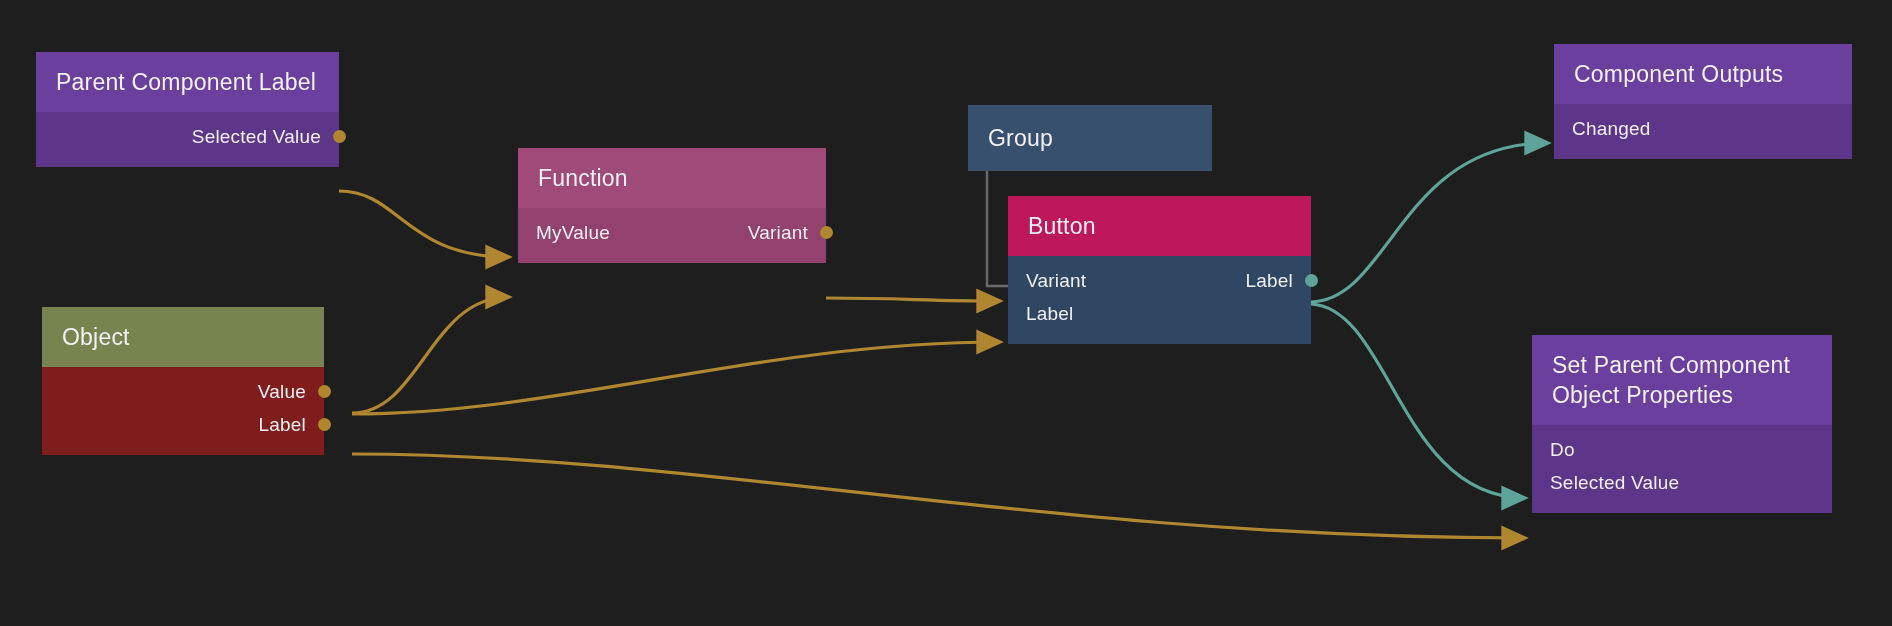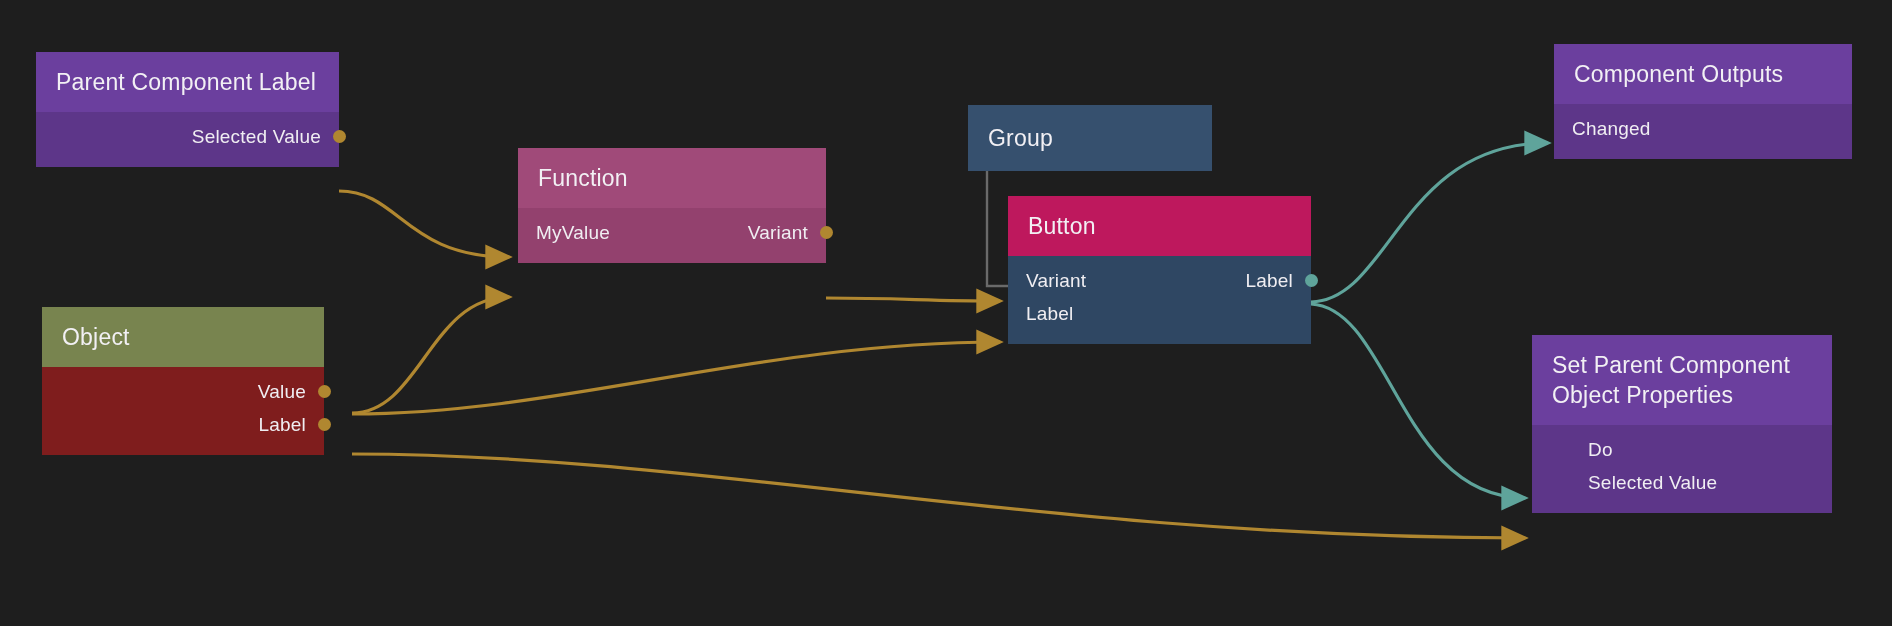--- a/index.html
+++ b/index.html
@@ -77,21 +77,21 @@
   .fn-head   { background: #a04a79; }
   .fn-body   { background: #93416e; }
   .grp-head  { background: #36506e; }
   .btn-head  { background: #be185d; }
   .btn-body  { background: #2f4763; }
   .obj-head  { background: #78844f; }
   .obj-body  { background: #7f1d1d; }
   .out-head  { background: #6b3f9e; }
   .out-body  { background: #5d3689; }
   .set-head  { background: #6b3f9e; }
-  .set-body  { background: #5d3689; padding-left: 38px; }
+  .set-body  { background: #5d3689; }
 
   .group-bracket {
     position: absolute;
     pointer-events: none;
   }
 </style>
 </head>
 <body>
 
 <div id="canvas">

